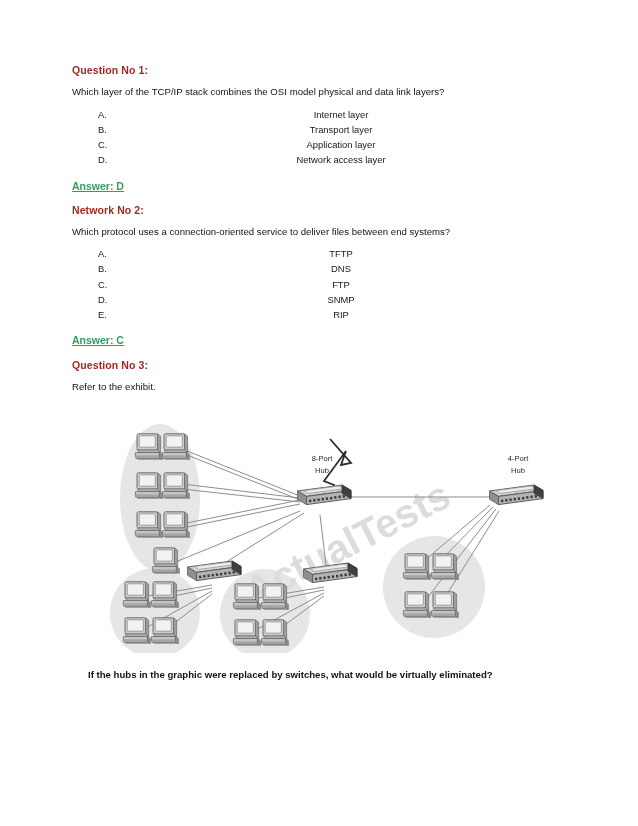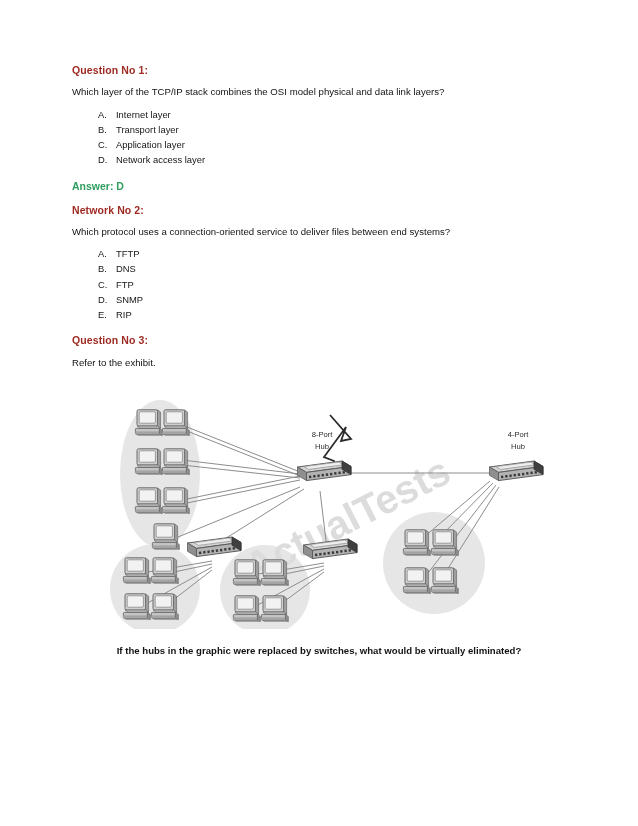--- a/index.html
+++ b/index.html
@@ -46,58 +46,59 @@
     line-height: 1.3;
     margin: 0 0 8px 0;
     letter-spacing: 0.02px;
   }
   .answer {
     font-size: 10.5px;
     font-weight: bold;
     color: #2f9e5f;
     line-height: 1.25;
     margin: 0 0 11px 0;
+    text-decoration: underline;
   }
   ul.options {
     list-style: none;
     margin: 0 0 12px 0;
     padding: 0 0 0 26px;
   }
   ul.options li {
     font-size: 9.4px;
     font-weight: normal;
     color: #161616;
     line-height: 1.62;
     display: flex;
   }
   ul.options li .opt-letter {
     width: 18px;
     flex: 0 0 18px;
   }
   ul.options li .opt-text {
     flex: 1 1 auto;
+    text-align: center;
   }
 
   
   .exhibit {
     position: relative;
     width: 494px;
     height: 252px;
     margin: 6px 0 10px 0;
   }
   .exhibit svg {
     display: block;
   }
   .closing-q {
     font-size: 9.6px;
     font-weight: bold;
     color: #121212;
     line-height: 1.3;
     margin: 16px;
-    text-align: center;
   }
 </style>
 </head>
 <body>
 
 <div class="page">
   <div class="content">
 
     <div>
       <p class="q-head">Question No 1:</p>
@@ -141,20 +142,21 @@
         </li>
         <li>
           <span class="opt-letter">D.</span>
           <span class="opt-text">SNMP</span>
         </li>
         <li>
           <span class="opt-letter">E.</span>
           <span class="opt-text">RIP</span>
         </li>
       </ul>
+      <p class="answer">Answer: C</p>
     </div>
 
     <div>
       <p class="q-head">Question No 3:</p>
       <p class="q-body">Refer to the exhibit.</p>
 
       <div class="exhibit">
         <svg width="494" height="252" viewBox="0 0 494 252" xmlns="http://www.w3.org/2000/svg">
           <defs>
 

